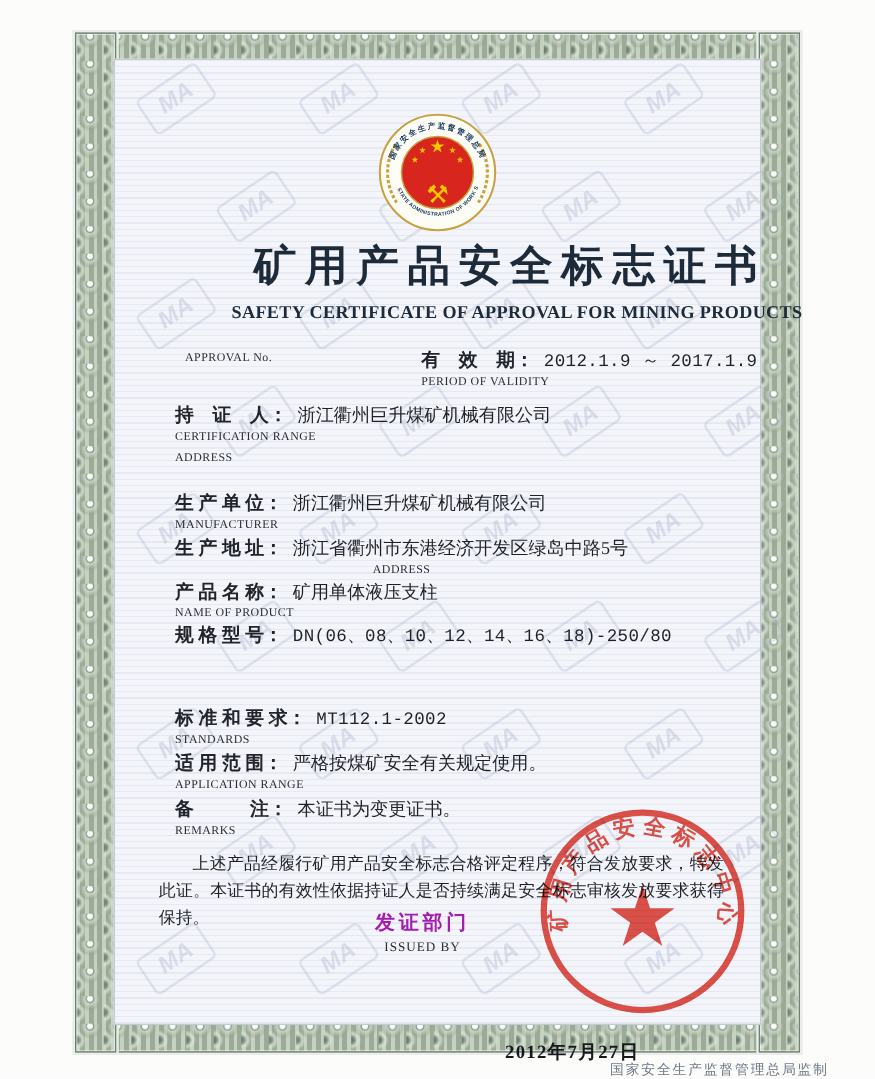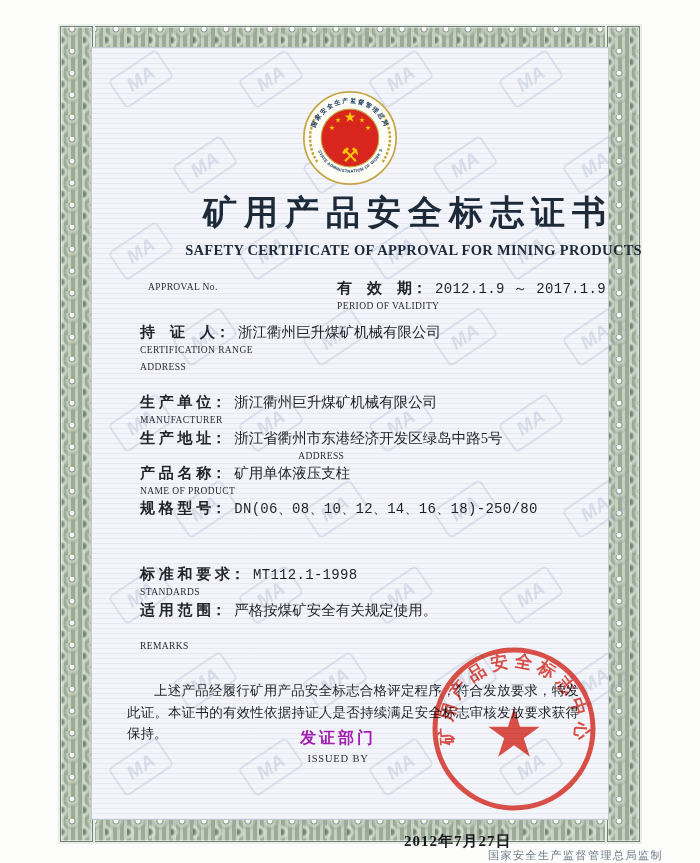--- a/index.html
+++ b/index.html
@@ -172,27 +172,29 @@
   <div class="en">ADDRESS</div>
 </div>
 <div class="row" style="top:464px;">
   <div><span class="cn">产 品 名 称：</span><span class="value">矿用单体液压支柱</span></div>
   <div class="en">NAME OF PRODUCT</div>
 </div>
 <div class="row" style="top:499px;">
   <div><span class="cn">规 格 型 号：</span><span class="value mono">DN(06、08、10、12、14、16、18)-250/80</span></div>
 </div>
 <div class="row" style="top:565px;">
-  <div><span class="cn">标 准 和 要 求：</span><span class="value mono">MT112.1-1998</span></div>
+  <div><span class="cn">标 准 和 要 求：</span><span class="value mono">MT112.1-2002</span></div>
   <div class="en">STANDARDS</div>
 </div>
 <div class="row" style="top:601px;">
   <div><span class="cn">适 用 范 围：</span><span class="value">严格按煤矿安全有关规定使用。</span></div>
+  <div class="en">APPLICATION RANGE</div>
 </div>
 <div class="row" style="top:638px;">
+  <div><span class="cn">备　　　注：</span><span class="value">本证书为变更证书。</span></div>
   <div class="en">REMARKS</div>
 </div>
 
 <div class="abs declaration">上述产品经履行矿用产品安全标志合格评定程序，符合发放要求，特发此证。本证书的有效性依据持证人是否持续满足安全标志审核发放要求获得保持。</div>
 
 <div class="abs issuedby">
   <div class="cn">发证部门</div>
   <div class="en">ISSUED BY</div>
 </div>
 <div class="abs issue-date">2012年7月27日</div>

